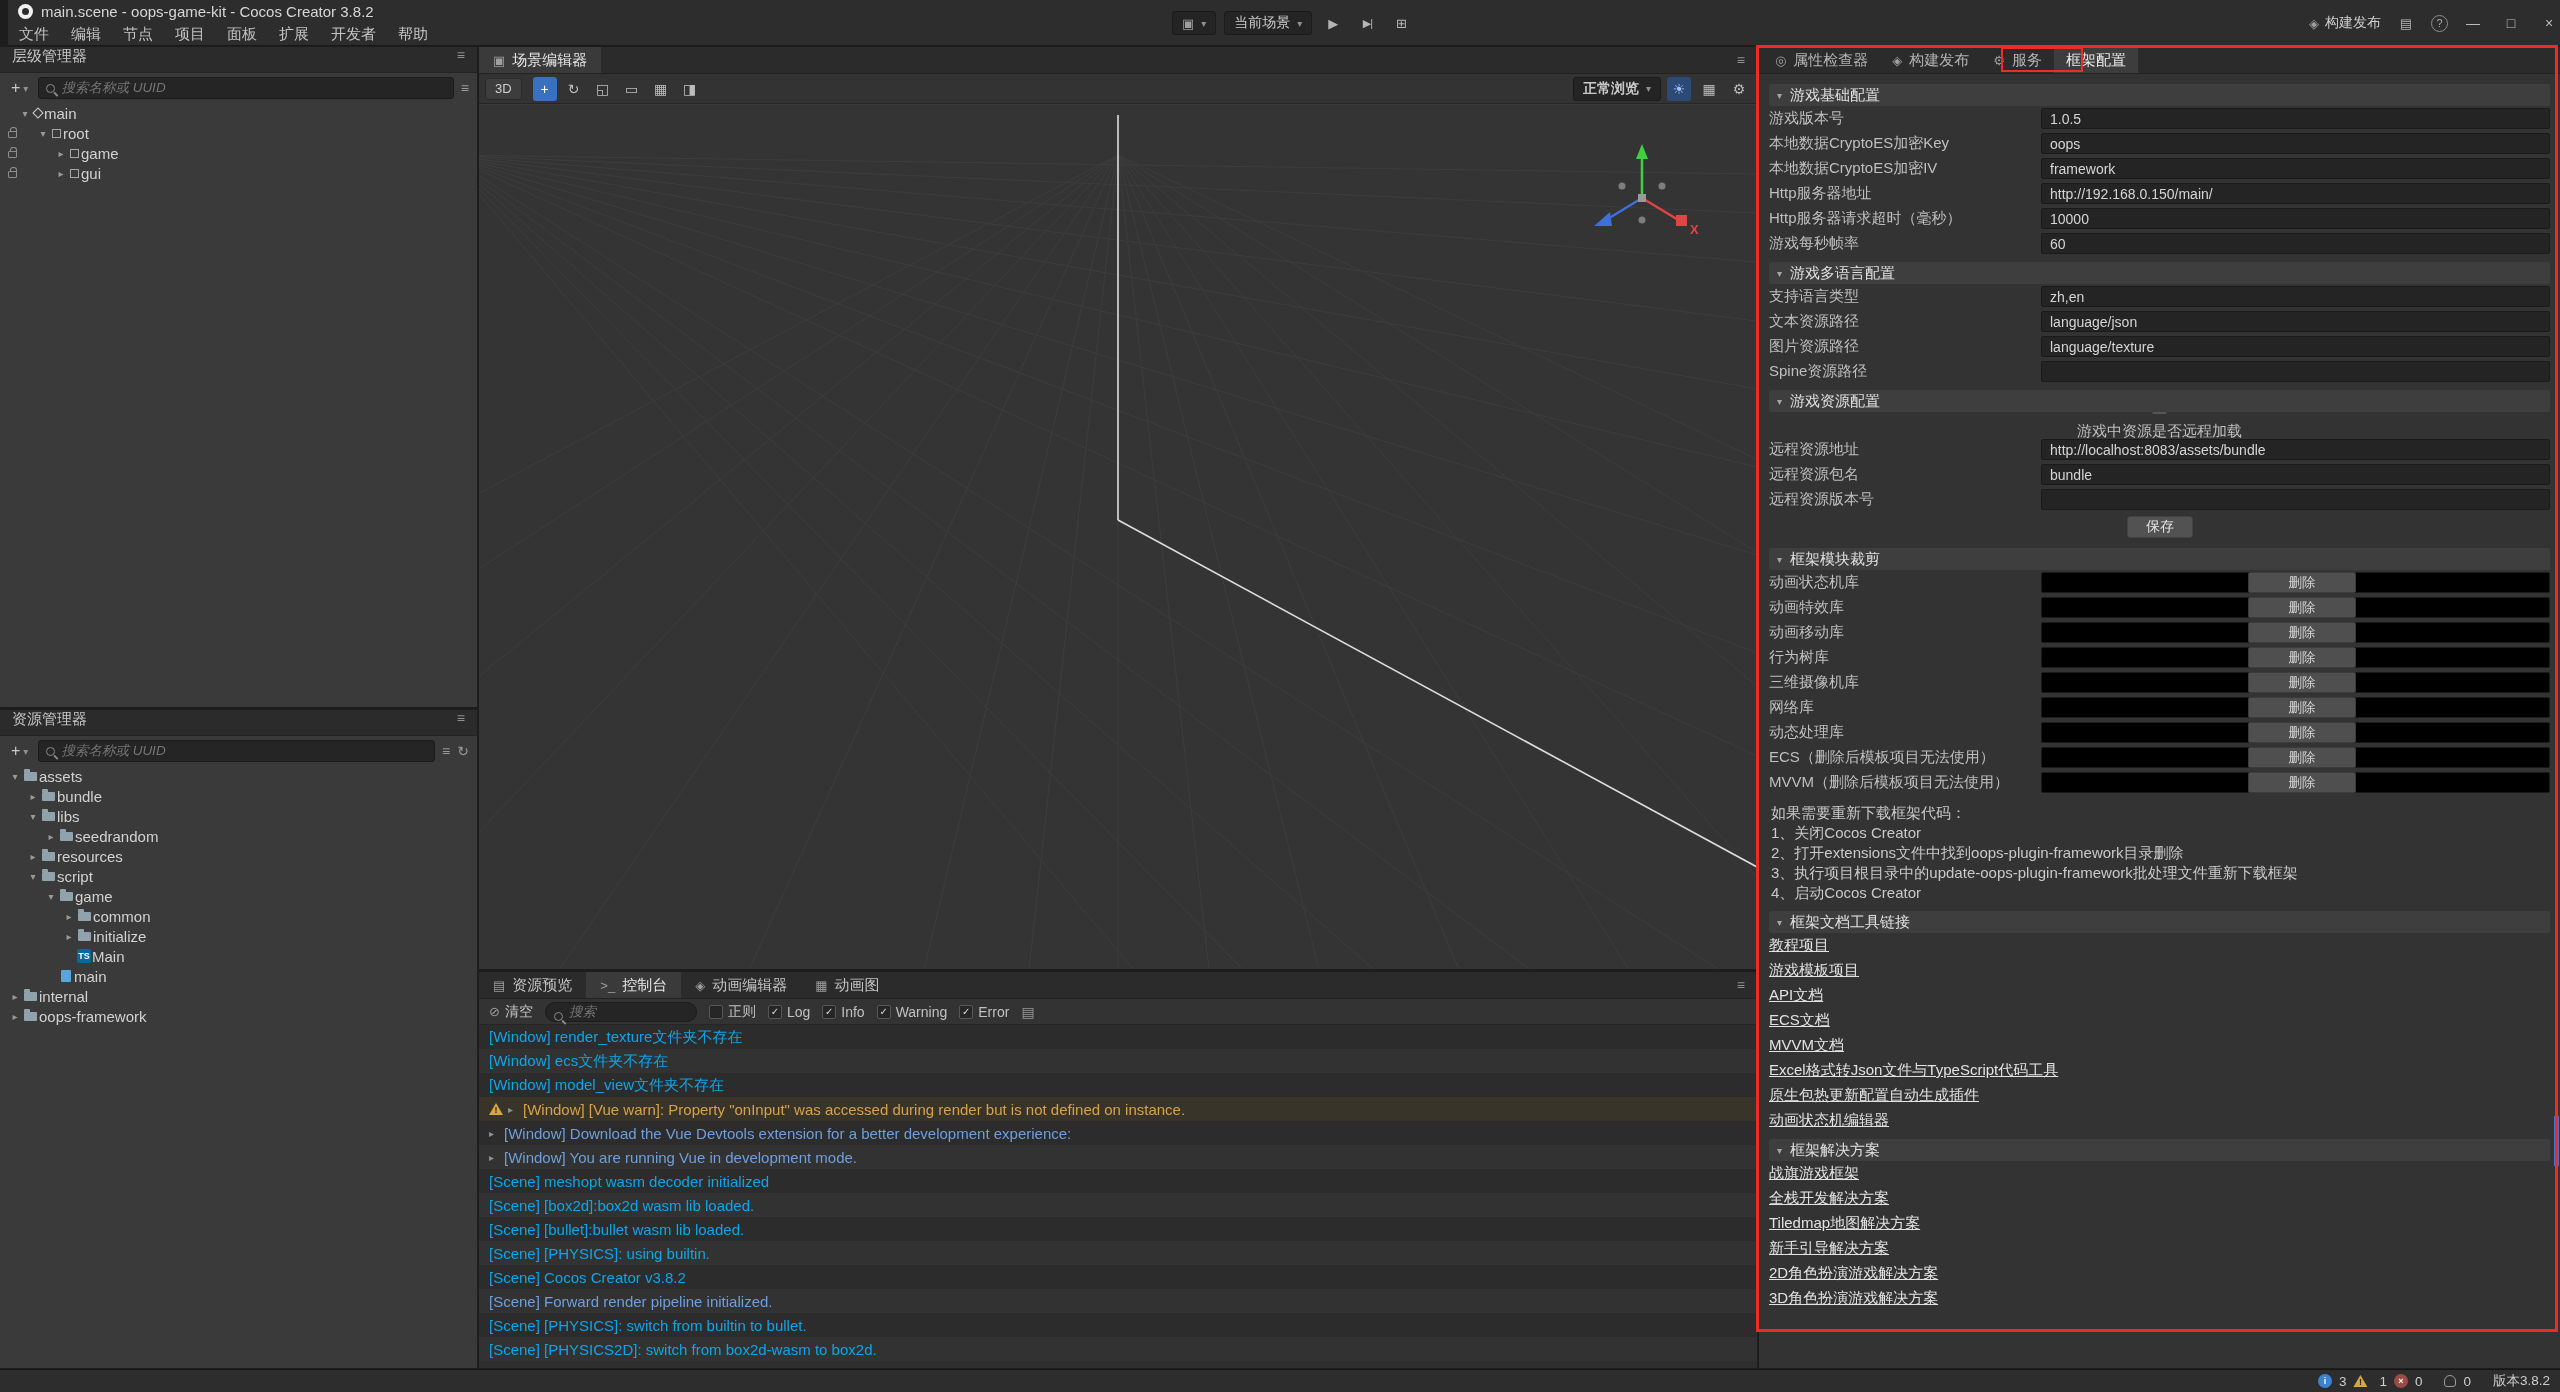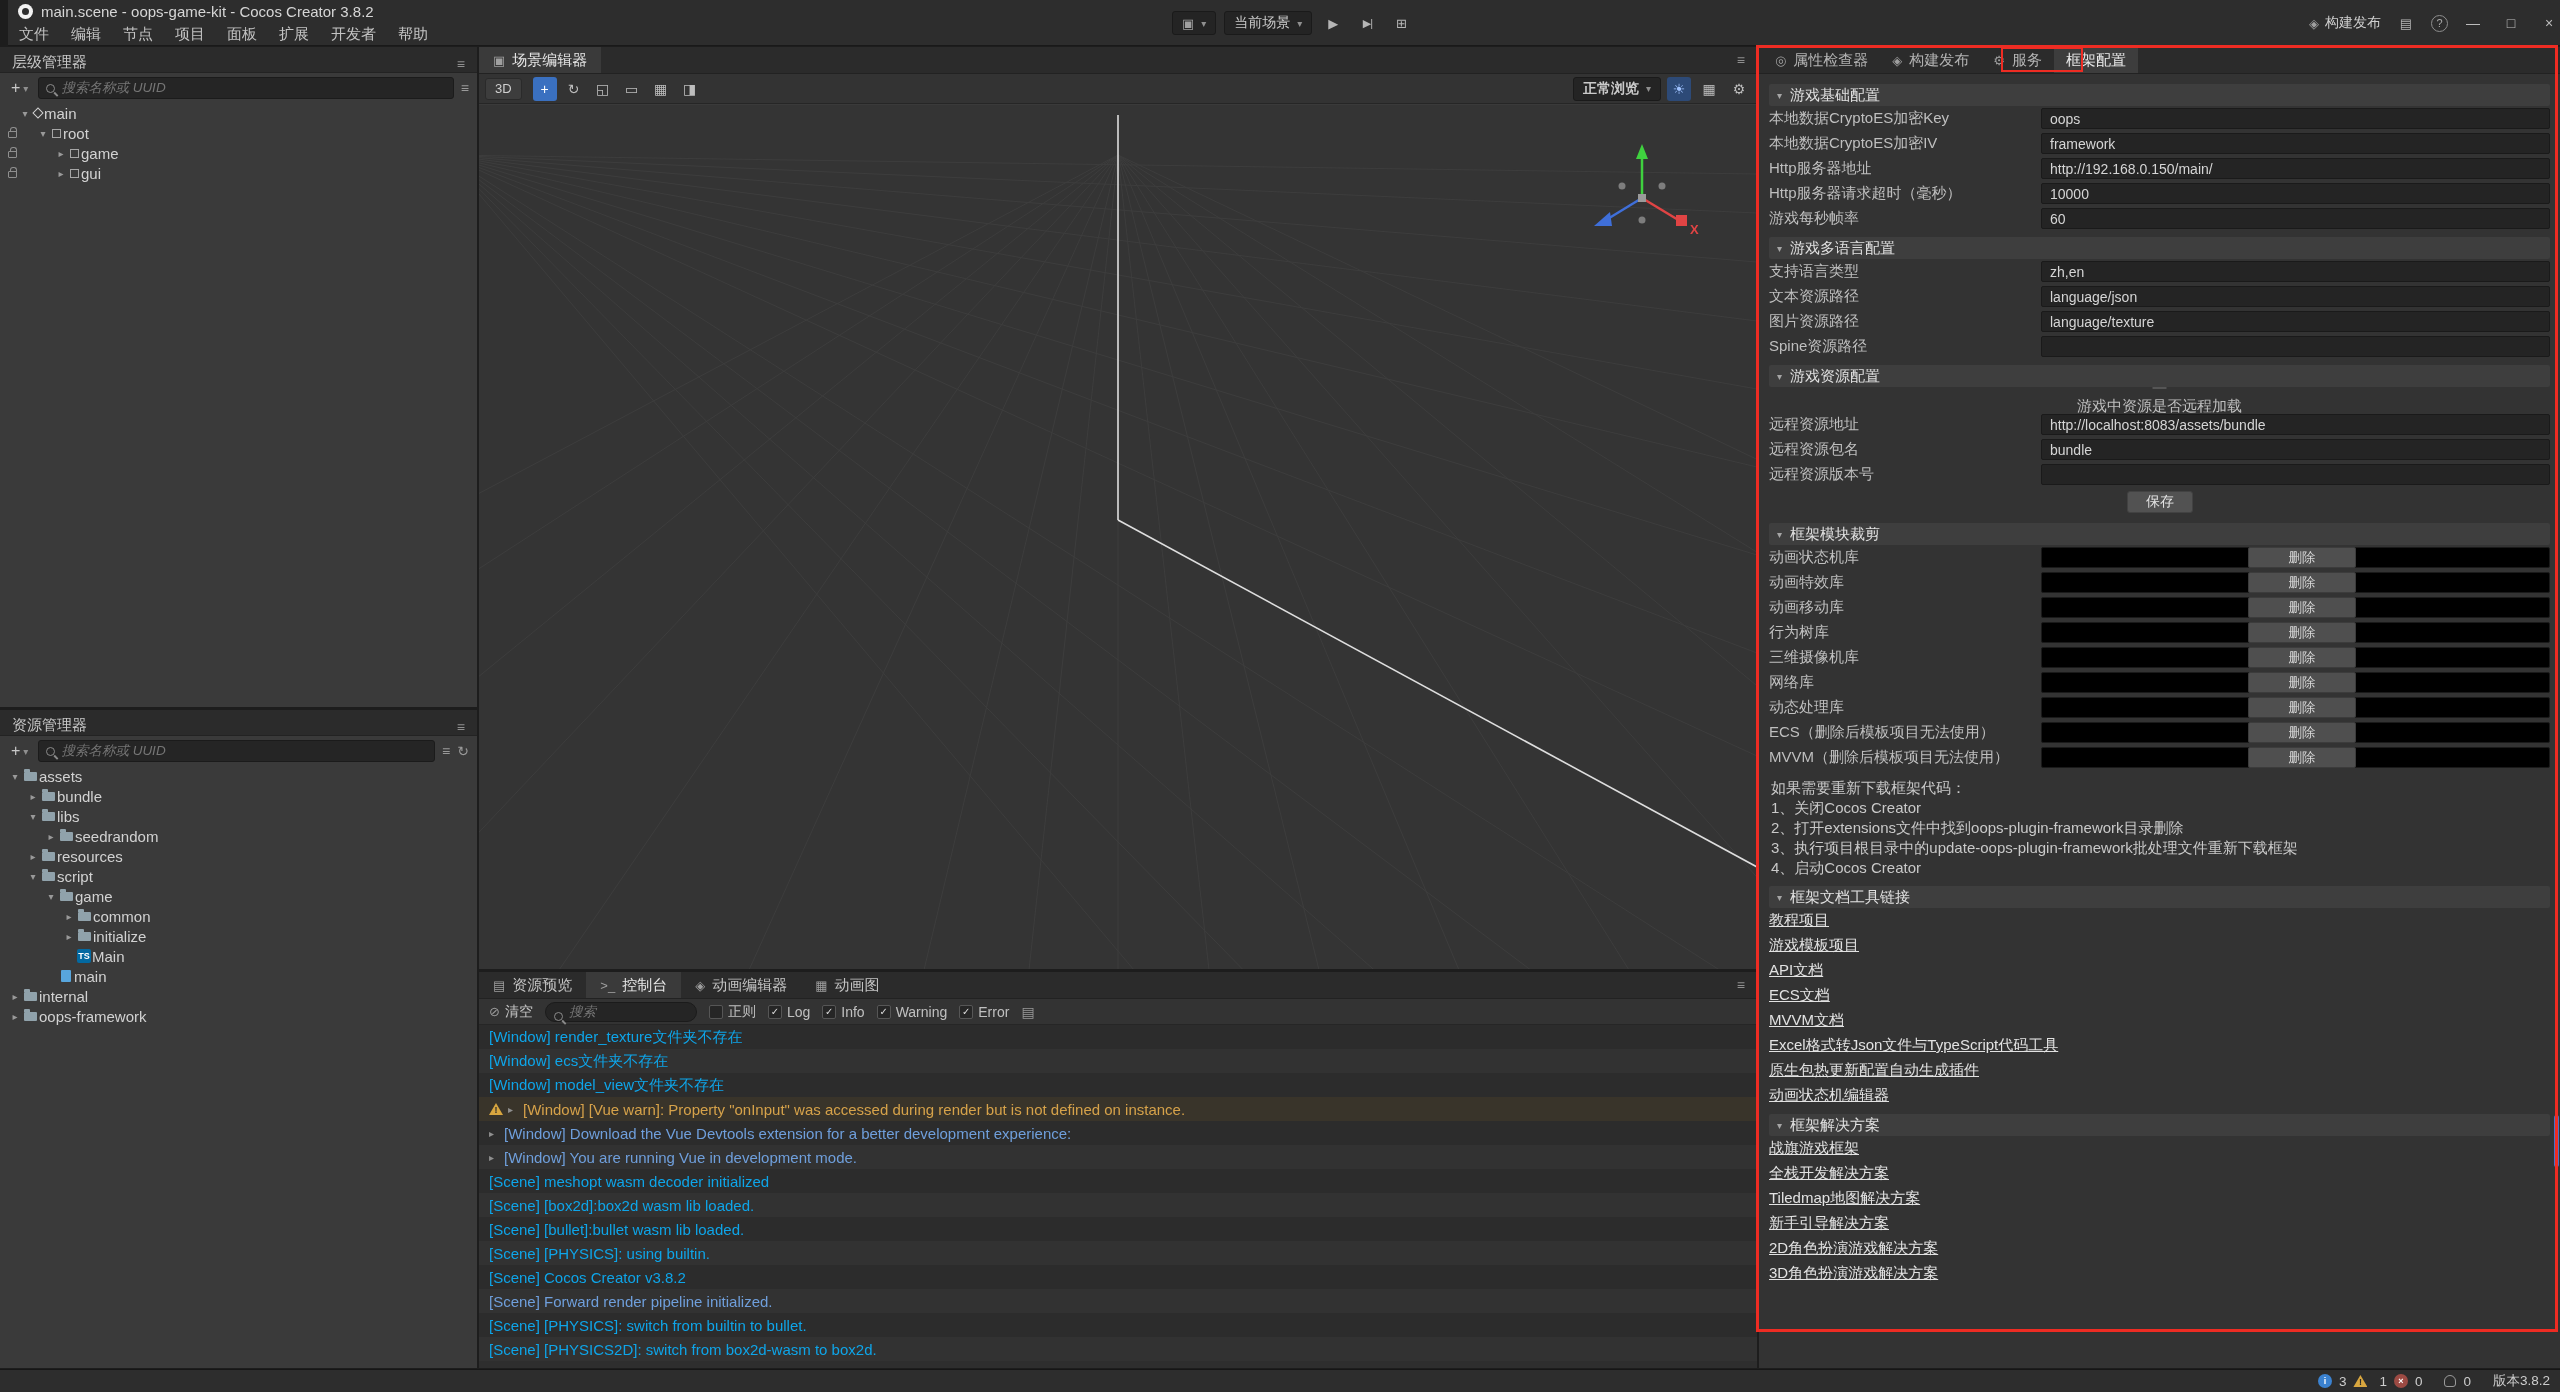--- a/index.html
+++ b/index.html
@@ -26,21 +26,21 @@
   .winbtn { width:26px; height:26px; display:grid; place-items:center; font-size:14px; color:#bdbdbd; }
 
   
   .panel { position:absolute; background:#3a3a3a; overflow:hidden; }
   #hierarchy { left:0; top:47px; width:477px; height:660px; }
   #assets    { left:0; top:710px; width:477px; height:658px; }
   #scene     { left:479px; top:47px; width:1278px; height:922px; }
   #console   { left:479px; top:972px; width:1278px; height:396px; background:#2e2e2e; }
   #inspector { left:1759px; top:47px; width:801px; height:1321px; background:#333333; }
 
-  .phead { height:26px; background:#2b2b2b; border-bottom:1px solid #232323; display:flex; align-items:flex-end; padding:0 12px; font-size:15px; color:#c8c8c8; }
+  .phead { height:26px; background:#2b2b2b; border-bottom:1px solid #232323; display:flex; align-items:flex-start; padding:0 12px; font-size:15px; color:#c8c8c8; }
   .pmenu { margin-left:auto; color:#8f8f8f; font-size:14px; }
   .ptools { height:30px; display:flex; align-items:center; gap:7px; padding:0 8px; }
   .addbtn { display:flex; align-items:center; gap:3px; color:#c9c9c9; font-size:16px; padding:0 3px; }
   .search { flex:1; height:22px; background:#252525; border:1px solid #1b1b1b; border-radius:3px; display:flex; align-items:center; gap:6px; padding:0 7px; overflow:hidden; }
   .ph { color:#757575; font-size:13.5px; font-style:italic; white-space:nowrap; }
   .mag { width:9px; height:9px; border:1.5px solid #8a8a8a; border-radius:50%; position:relative; flex:none; }
   .mag::after { content:""; position:absolute; width:1.5px; height:5px; background:#8a8a8a; left:8px; top:7px; transform:rotate(-45deg); }
   .mini-ico { color:#9a9a9a; font-size:14px; flex:none; }
 
   .trow { height:20px; display:flex; align-items:center; font-size:15px; color:#d2d2d2; position:relative; white-space:nowrap; }
@@ -488,20 +488,24 @@
         <span>框架配置</span>
       </div>
   </div>
   <div class="ibody">
 
     <div class="sec">
         <span class="sarr">▾</span>
         <span>游戏基础配置</span>
       </div>
     <div class="frow">
+        <span class="flabel">游戏版本号</span>
+        <div class="finput">1.0.5</div>
+      </div>
+    <div class="frow">
         <span class="flabel">本地数据CryptoES加密Key</span>
         <div class="finput">oops</div>
       </div>
     <div class="frow">
         <span class="flabel">本地数据CryptoES加密IV</span>
         <div class="finput">framework</div>
       </div>
     <div class="frow">
         <span class="flabel">Http服务器地址</span>
         <div class="finput">http://192.168.0.150/main/</div>

